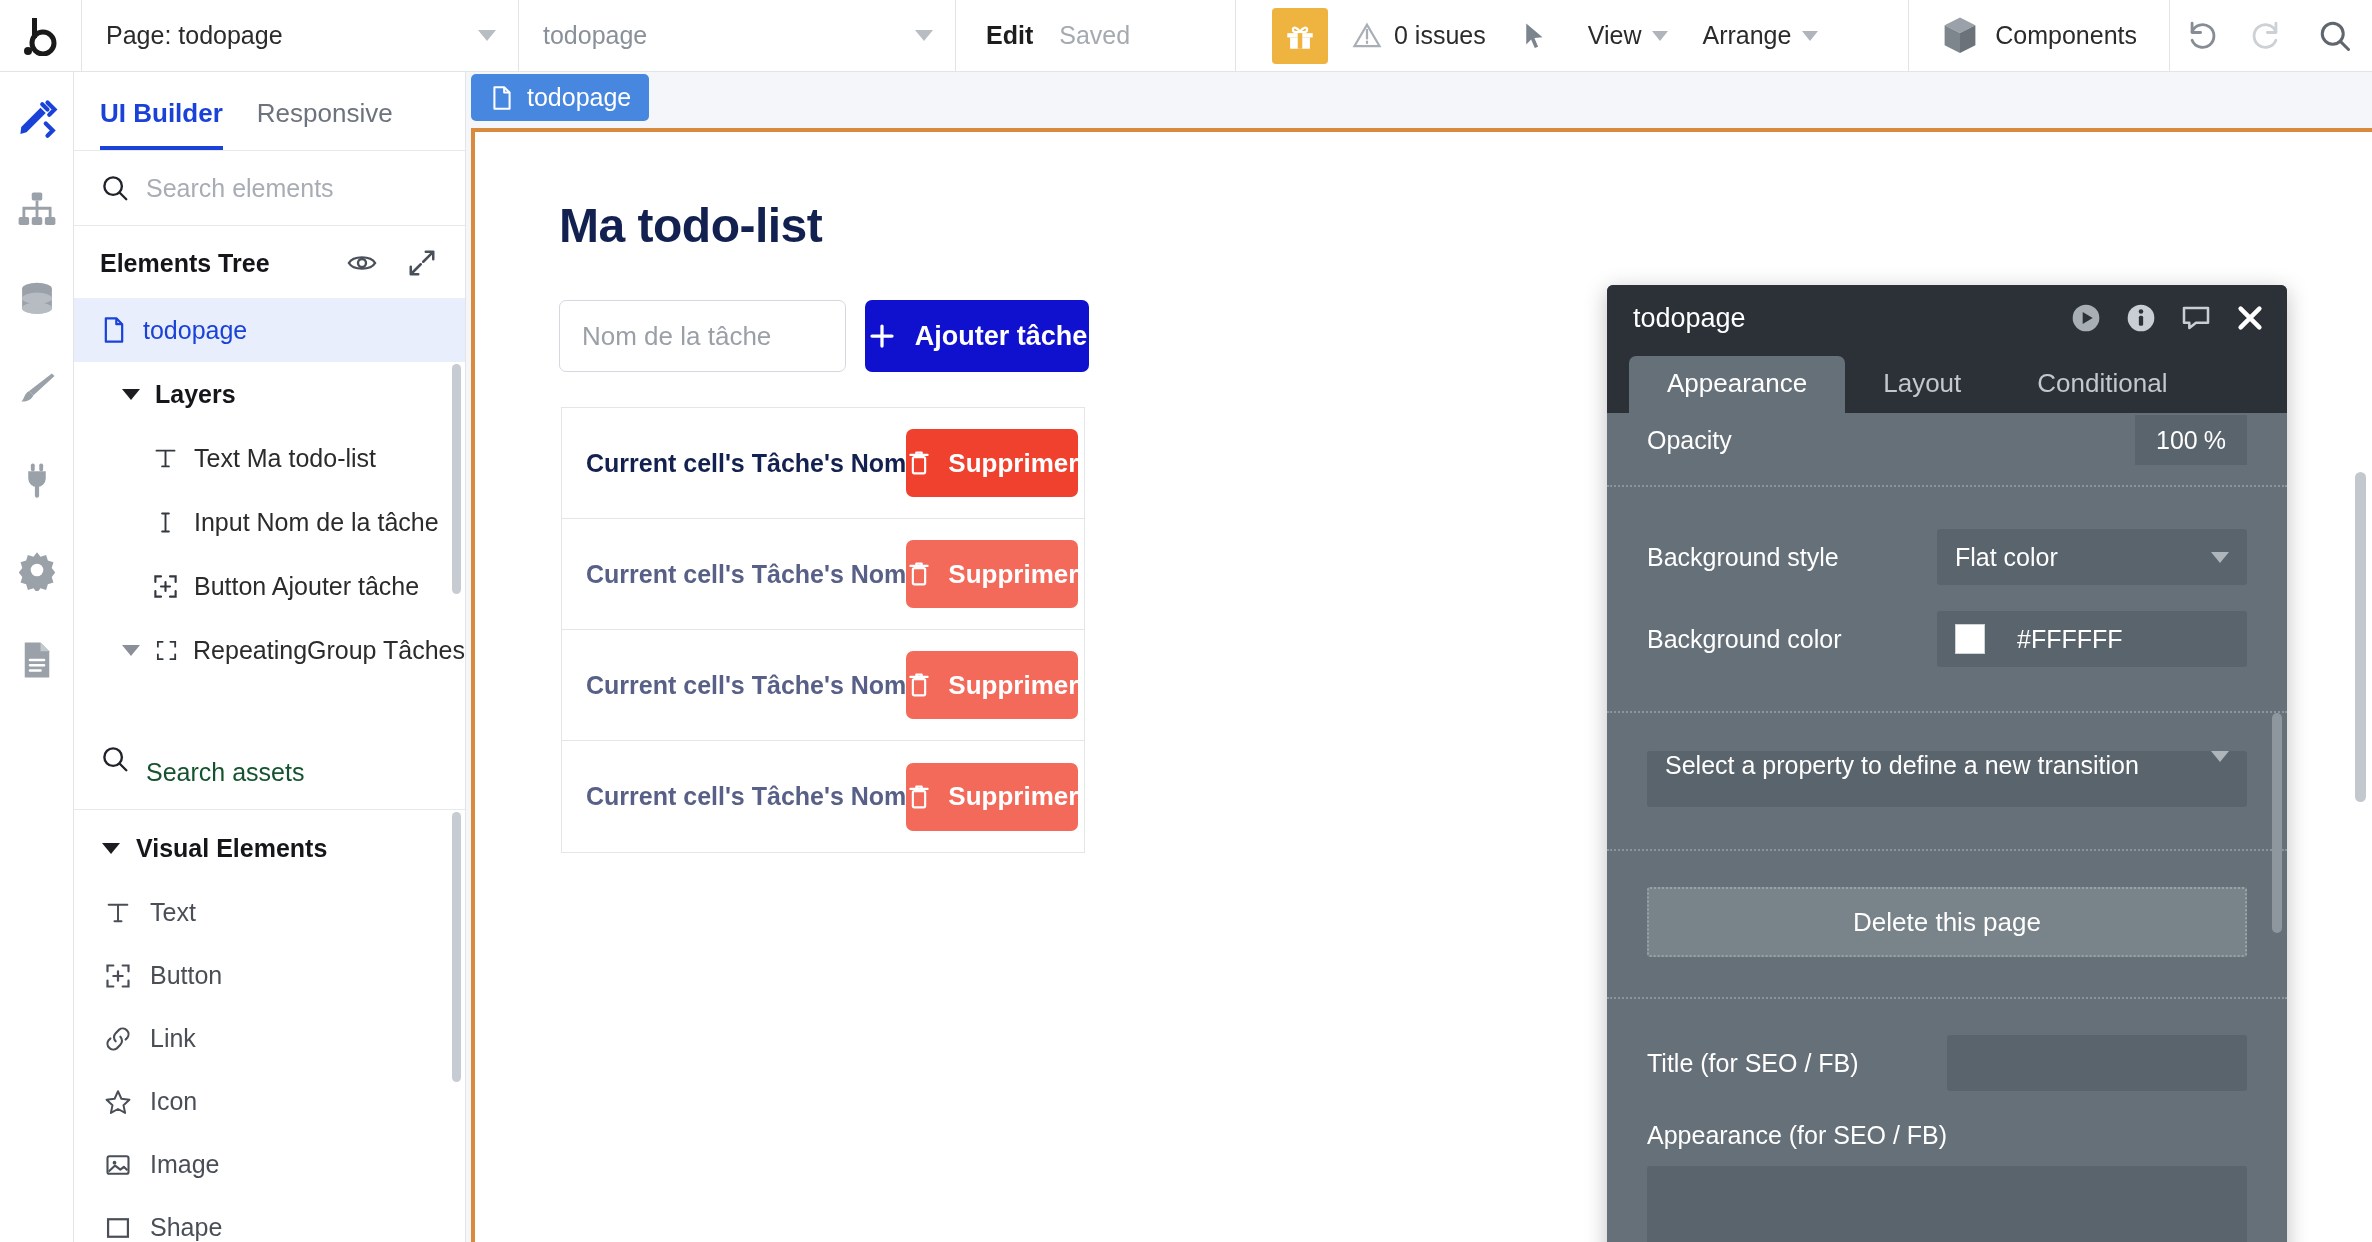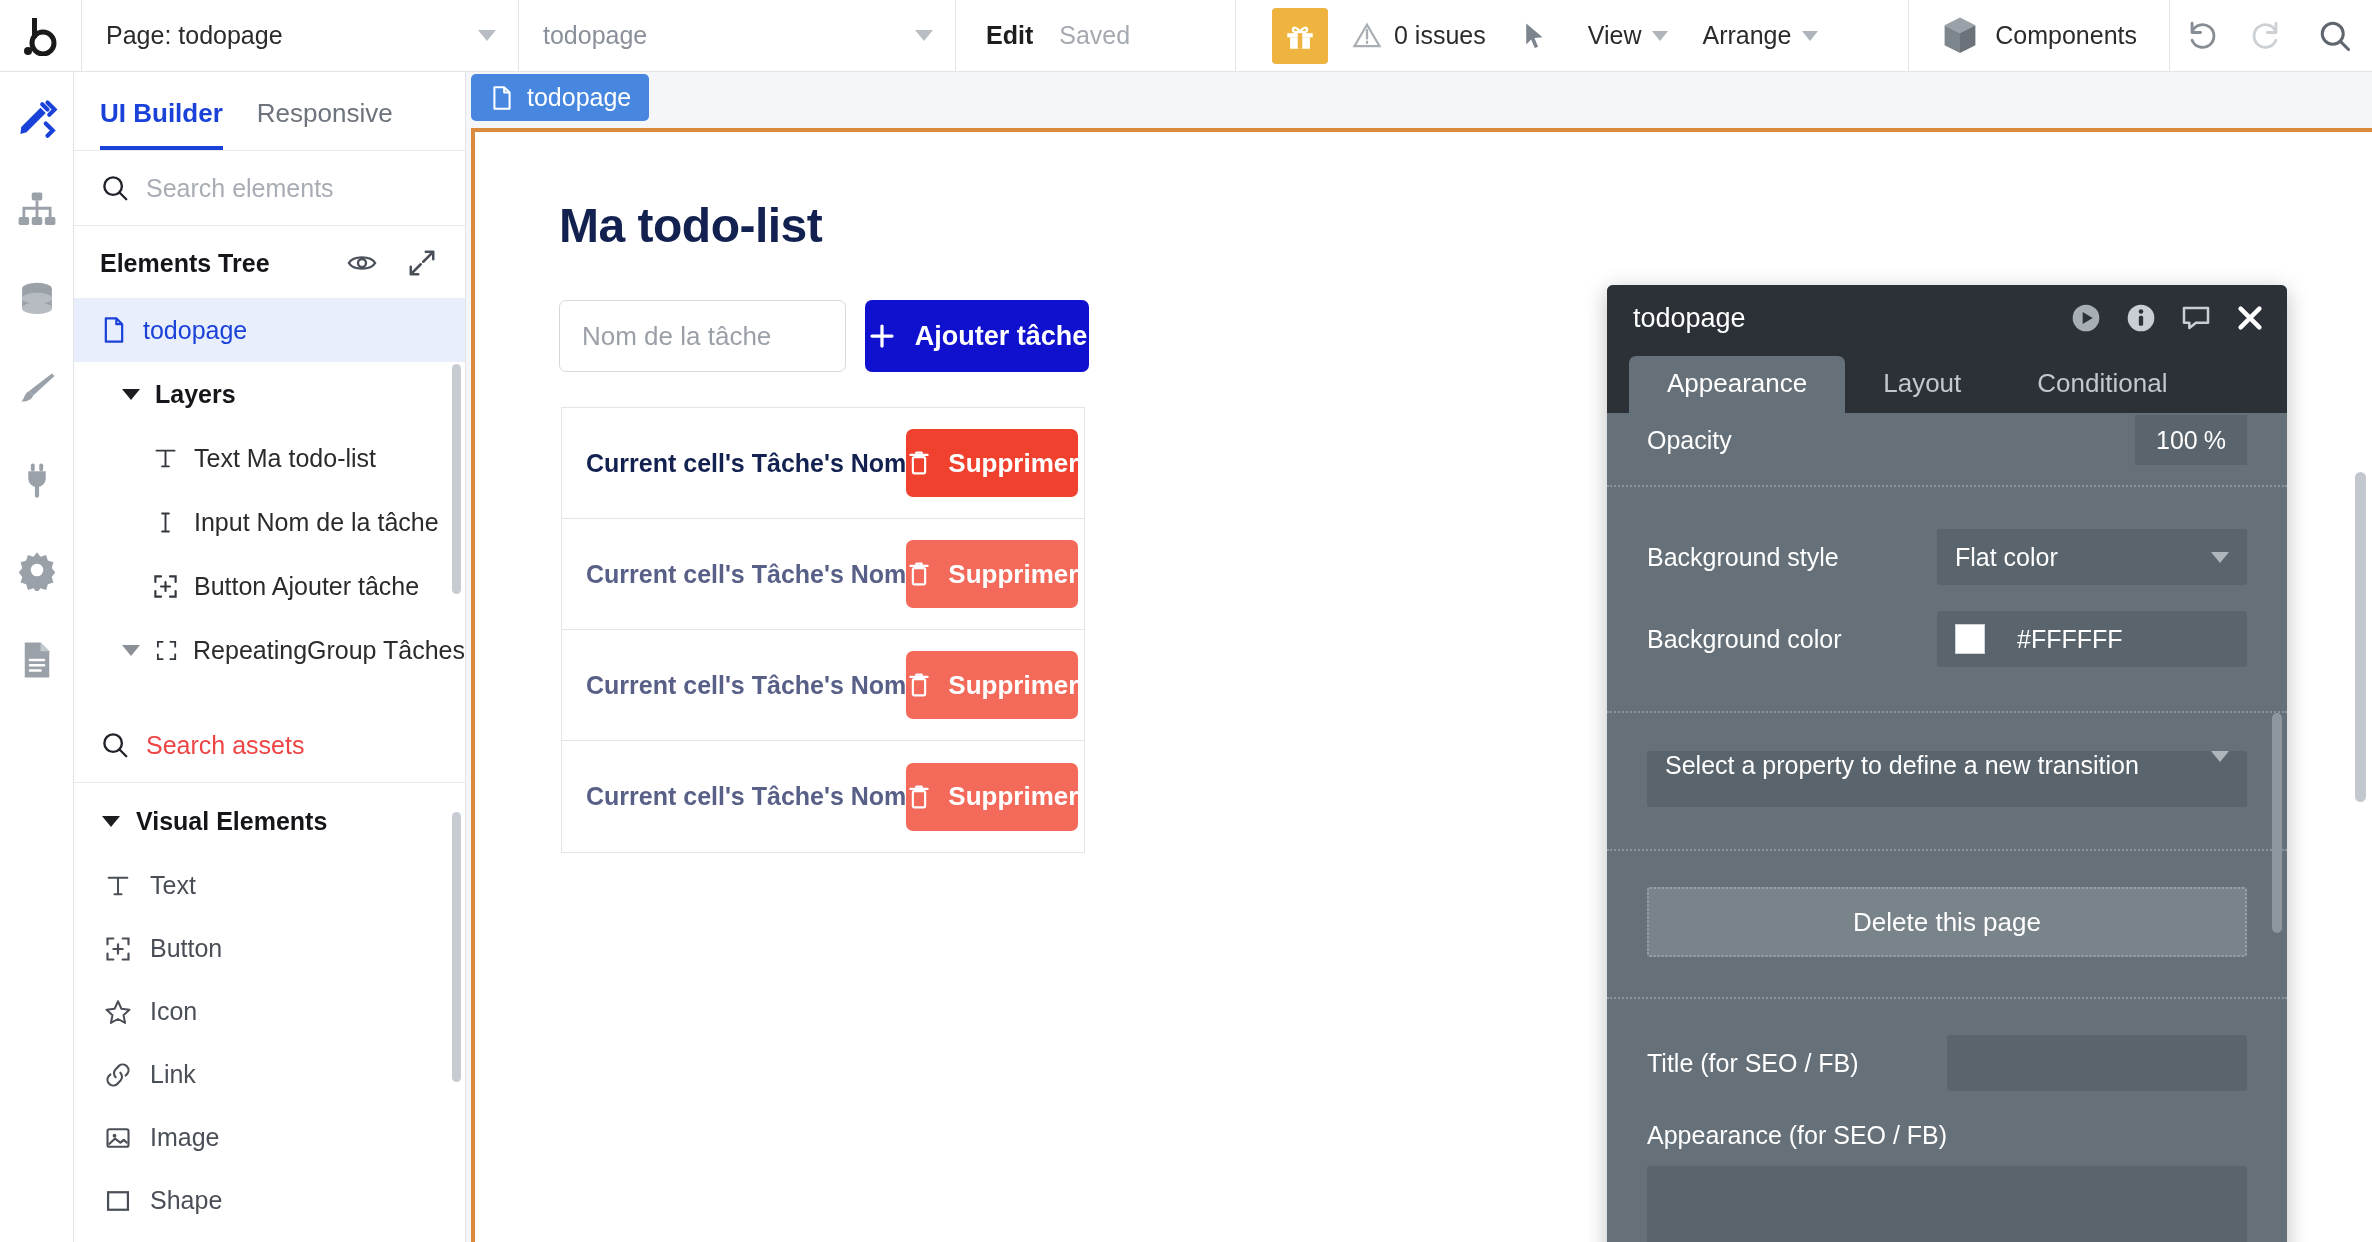--- a/index.html
+++ b/index.html
@@ -121,21 +121,21 @@
   .tree-ind-2 { padding-left: 78px; }
   .tri-dn { width: 0; height: 0; border-left: 9px solid transparent; border-right: 9px solid transparent; border-top: 11px solid #1b1d21; }
   .tri-dn.gray { border-top-color: #8b9098; }
   .tree-cut { height: 26px; overflow: hidden; }
 
   .lp-divider { height: 1px; background: #dcdfe4; }
   .assets-search {
     display: flex; align-items: center; gap: 16px;
     padding: 22px 26px; border-bottom: 1px solid #e7e9ec;
   }
-  .assets-search-text { font-size: 25px; color: #ef4444; }
+  .assets-search-text { font-size: 25px; color: #14532d; margin-top: 28px; }
   .ve-head { display: flex; align-items: center; gap: 16px; padding: 24px 26px 18px 28px; }
   .ve-head-title { font-size: 25px; font-weight: 700; color: #14161a; }
   .ve-row { display: flex; align-items: center; gap: 18px; height: 63px; padding-left: 30px; cursor: pointer; }
   .ve-row-label { font-size: 25px; color: #4a4f57; }
 
   
   .lp-scrollbar { position: absolute; width: 9px; border-radius: 6px; background: #c7ccd3; right: 4px; }
 
   
   .canvas {
@@ -526,30 +526,30 @@
         </div>
         <div class="ve-row">
           <svg width="28" height="28" viewBox="0 0 24 24">
             <path d="M3 8 V3 h5 M16 3 h5 v5 M21 16 v5 h-5 M8 21 H3 v-5" fill="none" stroke="#4a4f57" stroke-width="1.9" stroke-linecap="round"></path>
             <path d="M12 8 v8 M8 12 h8" fill="none" stroke="#4a4f57" stroke-width="1.9" stroke-linecap="round"></path>
           </svg>
           <span class="ve-row-label">Button</span>
         </div>
         <div class="ve-row">
           <svg width="28" height="28" viewBox="0 0 24 24">
-            <path d="M12 2.8 L14.9 9.2 L21.8 10 L16.7 14.7 L18.1 21.4 L12 18 L5.9 21.4 L7.3 14.7 L2.2 10 L9.1 9.2 Z" fill="none" stroke="#4a4f57" stroke-width="1.7" stroke-linejoin="round"></path>
-          </svg>
-          <span class="ve-row-label">Icon</span>
+            <path d="M10 14 a5 5 0 0 1 0-7 l3-3 a5 5 0 0 1 7 7 l-1.5 1.5" fill="none" stroke="#4a4f57" stroke-width="1.8" stroke-linecap="round"></path>
+            <path d="M14 10 a5 5 0 0 1 0 7 l-3 3 a5 5 0 0 1 -7 -7 l1.5 -1.5" fill="none" stroke="#4a4f57" stroke-width="1.8" stroke-linecap="round"></path>
+          </svg>
+          <span class="ve-row-label">Link</span>
         </div>
         <div class="ve-row">
           <svg width="28" height="28" viewBox="0 0 24 24">
-            <path d="M10 14 a5 5 0 0 1 0-7 l3-3 a5 5 0 0 1 7 7 l-1.5 1.5" fill="none" stroke="#4a4f57" stroke-width="1.8" stroke-linecap="round"></path>
-            <path d="M14 10 a5 5 0 0 1 0 7 l-3 3 a5 5 0 0 1 -7 -7 l1.5 -1.5" fill="none" stroke="#4a4f57" stroke-width="1.8" stroke-linecap="round"></path>
-          </svg>
-          <span class="ve-row-label">Link</span>
+            <path d="M12 2.8 L14.9 9.2 L21.8 10 L16.7 14.7 L18.1 21.4 L12 18 L5.9 21.4 L7.3 14.7 L2.2 10 L9.1 9.2 Z" fill="none" stroke="#4a4f57" stroke-width="1.7" stroke-linejoin="round"></path>
+          </svg>
+          <span class="ve-row-label">Icon</span>
         </div>
         <div class="ve-row">
           <svg width="28" height="28" viewBox="0 0 24 24">
             <rect x="3" y="4.5" width="18" height="15" rx="1.6" fill="none" stroke="#4a4f57" stroke-width="1.8"></rect>
             <circle cx="9" cy="10" r="1.6" fill="#4a4f57"></circle>
             <path d="M4 17.5 L9.5 12.5 L14 16 L17 13.6 L20 16.5" fill="none" stroke="#4a4f57" stroke-width="1.8" stroke-linejoin="round"></path>
           </svg>
           <span class="ve-row-label">Image</span>
         </div>
         <div class="ve-row">

